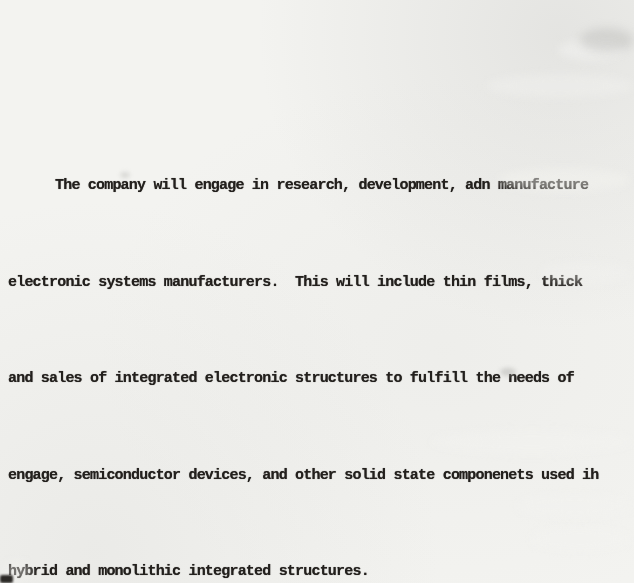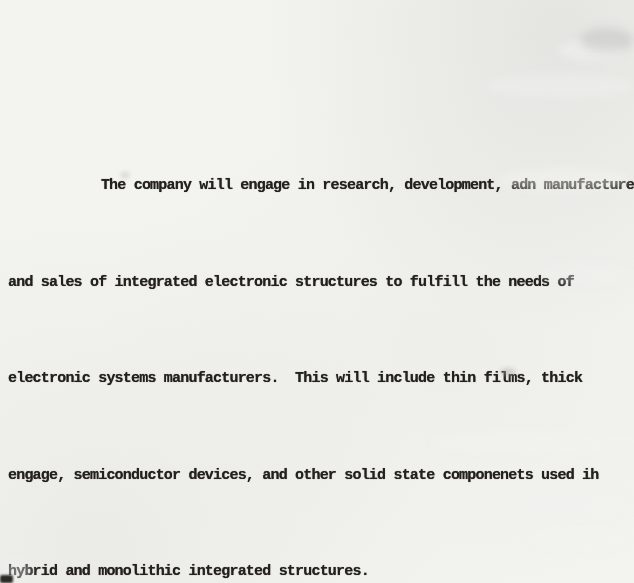--- a/index.html
+++ b/index.html
@@ -29,21 +29,21 @@
     font-weight: 700;
     letter-spacing: -0.8px;
     line-height: 32.2px;
     color: #23201d;
     white-space: pre;
     text-shadow: 0 0 0.8px rgba(35,32,29,0.75);
     filter: blur(0.3px);
   }
   .paragraph { margin: 0; }
   .line { height: 32.2px; }
-  .ind-a { padding-left: 47px; text-align: right; }
+  .ind-a { padding-left: 47px; }
 
   
   .fade {
     position: absolute;
     background: rgba(243,243,240,0.55);
     filter: blur(4px);
     border-radius: 50%;
     pointer-events: none;
   }
   .f1 { left: 558px; top: 40px;  width: 66px;  height: 20px; }
@@ -71,22 +71,22 @@
 </style>
 </head>
 <body>
 
 <div class="page">
 
   <div class="text-layer">
 
     <div class="paragraph p1">
       <div class="line ind-a">The company will engage in research, development, adn manufacture</div>
+      <div class="line">electronic systems manufacturers.  This will include thin films, thick</div>
       <div class="line">and sales of integrated electronic structures to fulfill the needs of</div>
-      <div class="line">electronic systems manufacturers.  This will include thin films, thick</div>
       <div class="line">engage, semiconductor devices, and other solid state componenets used ih</div>
       <div class="line">hybrid and monolithic integrated structures.</div>
     </div>
 
     
 
     
 
   </div>
 

